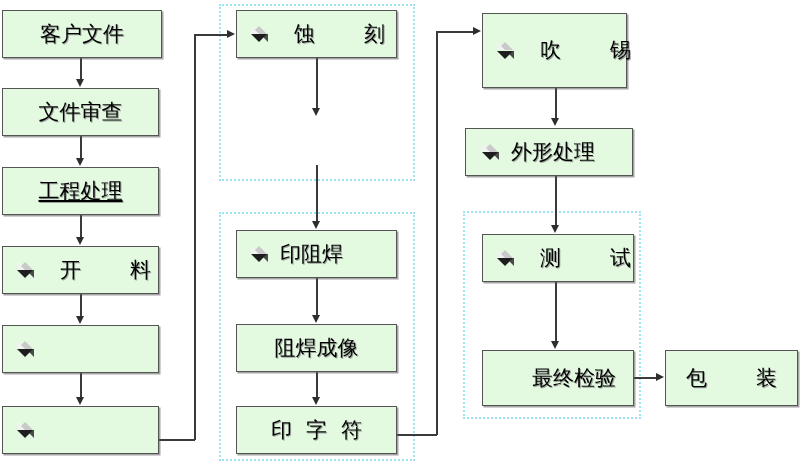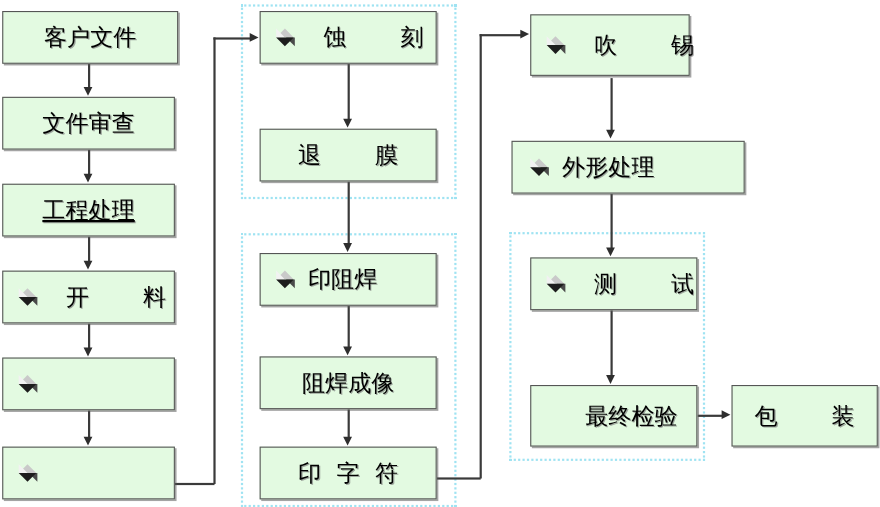--- a/index.html
+++ b/index.html
@@ -222,23 +222,20 @@
   <div class="node bulleted spaced" style="left:236px; top:10px; width:161px; height:48px;">
     <span class="diamond">
         <i class="sheenL"></i>
         <i class="sheenR"></i>
       </span>
     <span class="label">蚀　刻</span>
   </div>
   <div class="seg v" style="left:316px; top:58px; height:51px;"></div>
   <div class="arrow down" style="left:312px; top:108px;"></div>
 
-  <div class="node spaced" style="left:236px; top:117px; width:161px; height:48px;">
-    <span class="label">退　膜</span>
-  </div>
   <div class="seg v" style="left:316px; top:165px; height:57px;"></div>
   <div class="arrow down" style="left:312px; top:221px;"></div>
 
   <div class="node bulleted" style="left:236px; top:230px; width:161px; height:48px;">
     <span class="diamond">
         <i class="sheenL"></i>
         <i class="sheenR"></i>
       </span>
     <span class="label">印阻焊</span>
   </div>
@@ -253,31 +250,31 @@
 
   <div class="node spaced" style="left:236px; top:406px; width:161px; height:48px;">
     <span class="label">印字符</span>
   </div>
 
   <div class="seg h" style="left:397px; top:434px; width:40px;"></div>
   <div class="seg v" style="left:436px; top:31px;  height:404px;"></div>
   <div class="seg h" style="left:436px; top:31px;  width:38px;"></div>
   <div class="arrow right" style="left:473px; top:27px;"></div>
 
-  <div class="node bulleted spaced" style="left:482px; top:13px; width:145px; height:56px;">
+  <div class="node bulleted spaced" style="left:482px; top:13px; width:145px; height:75px;">
     <span class="diamond">
         <i class="sheenL"></i>
         <i class="sheenR"></i>
       </span>
     <span class="label">吹　锡</span>
   </div>
   <div class="seg v" style="left:555px; top:71px; height:48px;"></div>
   <div class="arrow down" style="left:551px; top:118px;"></div>
 
-  <div class="node bulleted" style="left:465px; top:128px; width:212px; height:48px;padding-left:16px;">
+  <div class="node bulleted" style="left:465px; top:128px; width:168px; height:48px;padding-left:16px;">
     <span class="diamond">
         <i class="sheenL"></i>
         <i class="sheenR"></i>
       </span>
     <span class="label">外形处理</span>
   </div>
   <div class="seg v" style="left:555px; top:176px; height:50px;"></div>
   <div class="arrow down" style="left:551px; top:225px;"></div>
 
   <div class="node bulleted spaced" style="left:482px; top:234px; width:152px; height:48px;">

